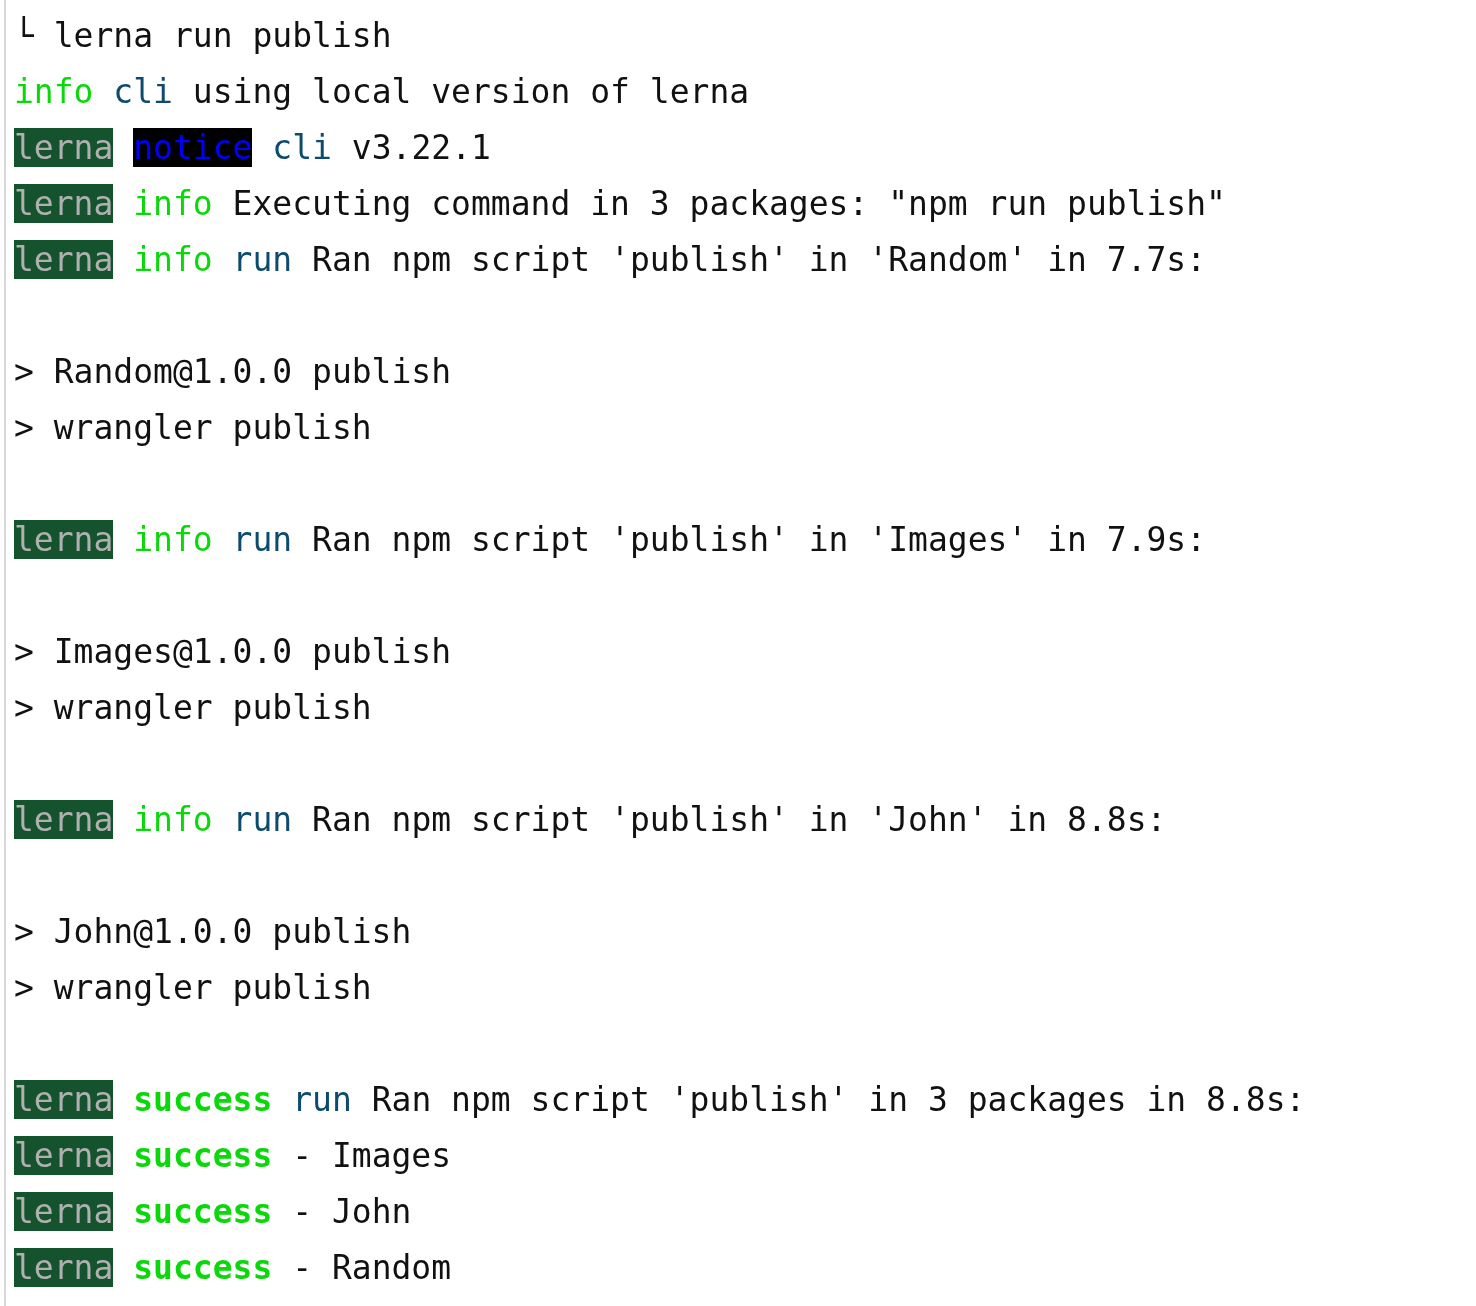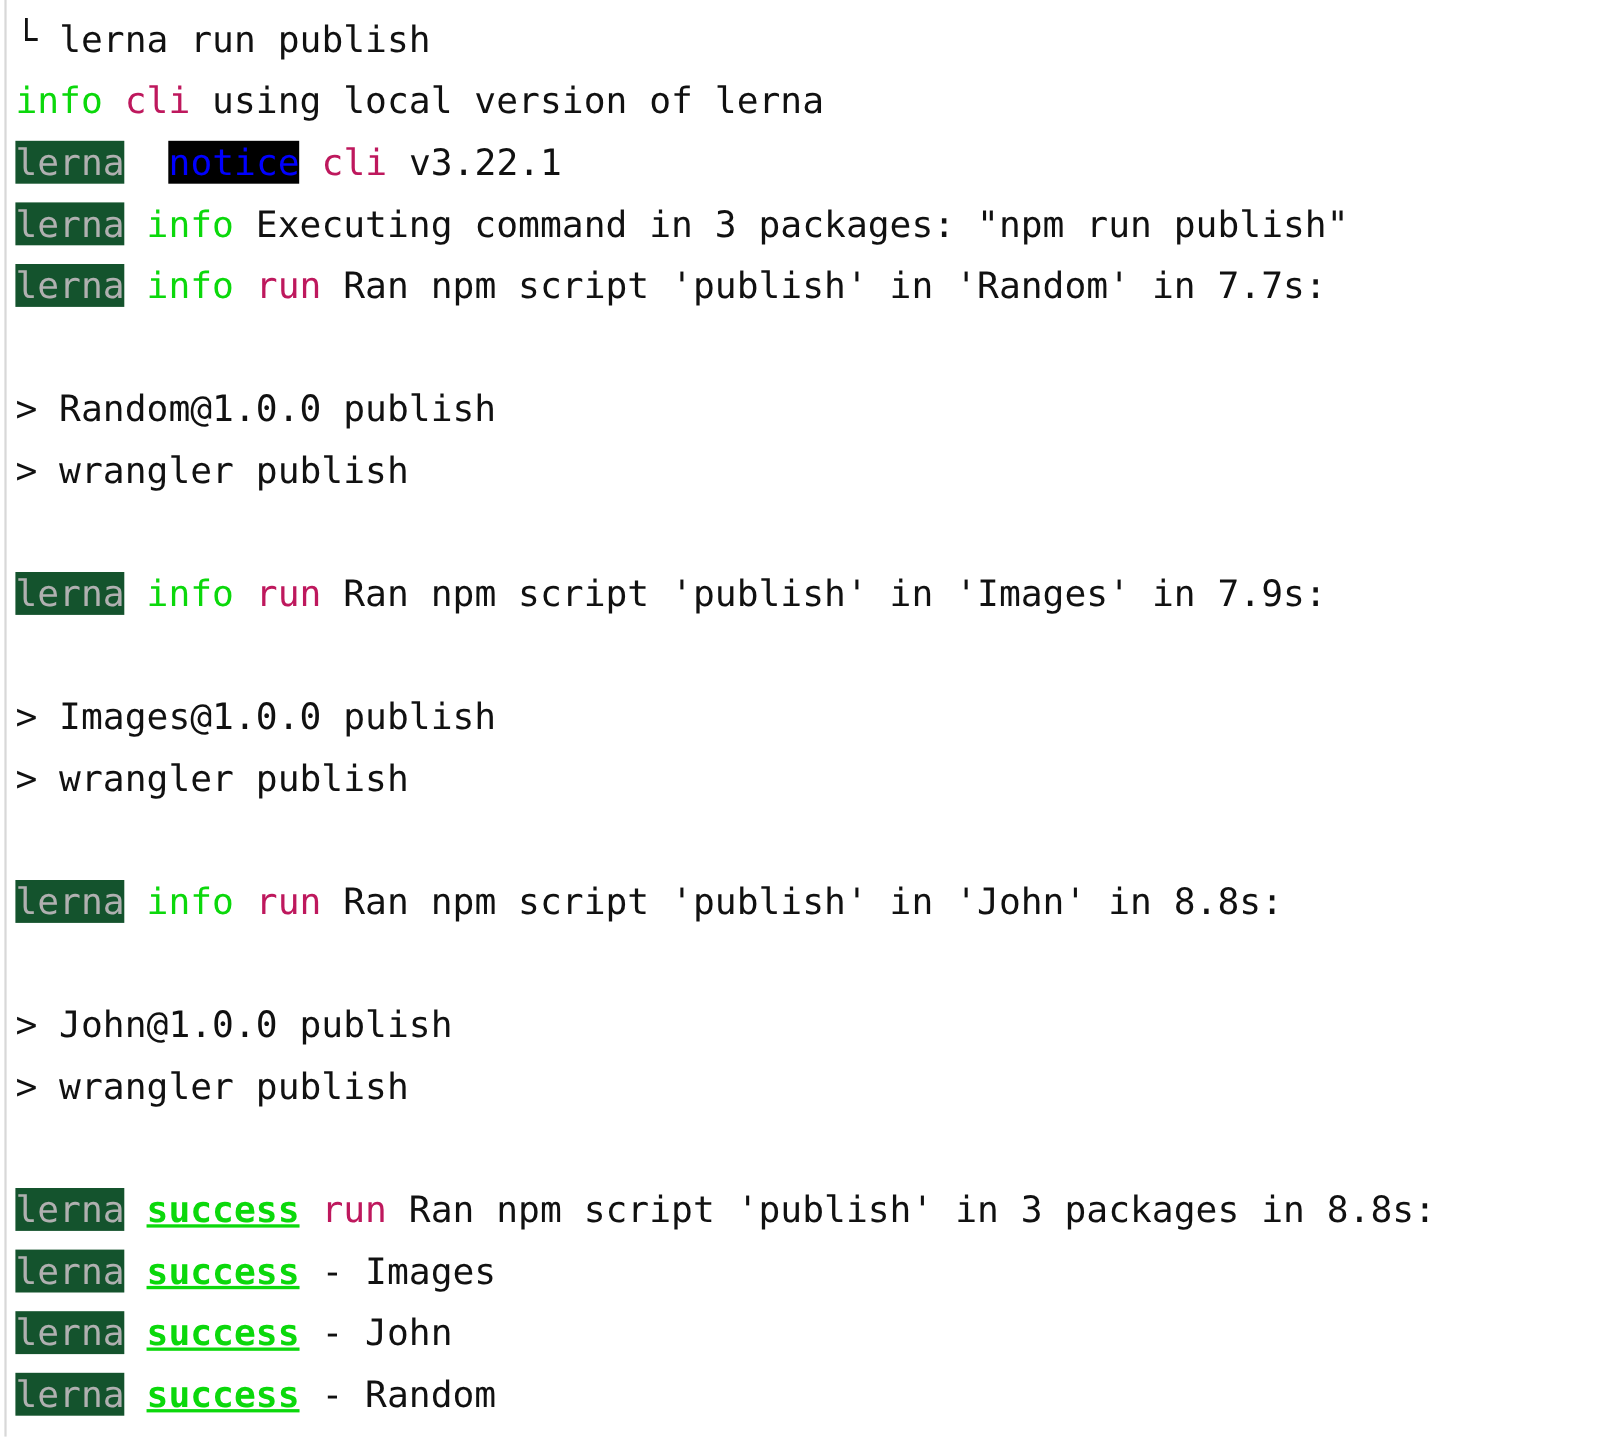--- a/index.html
+++ b/index.html
@@ -50,30 +50,30 @@
     height: 56px;
     white-space: pre;
     font-size: 33px;
     line-height: 56px;
   }
   .line.blank { color: transparent; }
 
   
   .tok-plain   { color: #111111; }
   .tok-green   { color: #0bd80b; text-align: center; }
-  .tok-green-b { color: #0bd80b; font-weight: bold; text-decoration: underline; }
-  .tok-magenta { color: #be185d; }
+  .tok-green-b { color: #0bd80b; font-weight: bold; }
+  .tok-magenta { color: #0c4a6e; }
 
   
   .badge {
     background: #000000;
     padding: 0;
   }
   .badge-lerna  { color: #b0b0b0; background: #14532d; }
-  .badge-notice { color: #0000ff; background: #000000; font-weight: normal; margin-left: 20px; }
+  .badge-notice { color: #0000ff; background: #000000; font-weight: normal; }
 </style>
 </head>
 <body>
 
 <div id="terminal">
   <div id="left-rule"></div>
   <div id="output"><div class="line"><span class="tok-plain">└ </span><span class="tok-plain">lerna run publish</span></div><div class="line"><span class="tok-green">info</span><span class="tok-plain"> </span><span class="tok-magenta">cli</span><span class="tok-plain"> using local version of lerna</span></div><div class="line"><span class="badge badge-lerna">lerna</span><span class="tok-plain"> </span><span class="badge badge-notice">notice</span><span class="tok-plain"> </span><span class="tok-magenta">cli</span><span class="tok-plain"> v3.22.1</span></div><div class="line"><span class="badge badge-lerna">lerna</span><span class="tok-plain"> </span><span class="tok-green">info</span><span class="tok-plain"> Executing command in 3 packages: "npm run publish"</span></div><div class="line"><span class="badge badge-lerna">lerna</span><span class="tok-plain"> </span><span class="tok-green">info</span><span class="tok-plain"> </span><span class="tok-magenta">run</span><span class="tok-plain"> Ran npm script 'publish' in 'Random' in 7.7s:</span></div><div class="line blank"><span class="tok-plain"> </span></div><div class="line"><span class="tok-plain">&gt; Random@1.0.0 publish</span></div><div class="line"><span class="tok-plain">&gt; wrangler publish</span></div><div class="line blank"><span class="tok-plain"> </span></div><div class="line"><span class="badge badge-lerna">lerna</span><span class="tok-plain"> </span><span class="tok-green">info</span><span class="tok-plain"> </span><span class="tok-magenta">run</span><span class="tok-plain"> Ran npm script 'publish' in 'Images' in 7.9s:</span></div><div class="line blank"><span class="tok-plain"> </span></div><div class="line"><span class="tok-plain">&gt; Images@1.0.0 publish</span></div><div class="line"><span class="tok-plain">&gt; wrangler publish</span></div><div class="line blank"><span class="tok-plain"> </span></div><div class="line"><span class="badge badge-lerna">lerna</span><span class="tok-plain"> </span><span class="tok-green">info</span><span class="tok-plain"> </span><span class="tok-magenta">run</span><span class="tok-plain"> Ran npm script 'publish' in 'John' in 8.8s:</span></div><div class="line blank"><span class="tok-plain"> </span></div><div class="line"><span class="tok-plain">&gt; John@1.0.0 publish</span></div><div class="line"><span class="tok-plain">&gt; wrangler publish</span></div><div class="line blank"><span class="tok-plain"> </span></div><div class="line"><span class="badge badge-lerna">lerna</span><span class="tok-plain"> </span><span class="tok-green-b">success</span><span class="tok-plain"> </span><span class="tok-magenta">run</span><span class="tok-plain"> Ran npm script 'publish' in 3 packages in 8.8s:</span></div><div class="line"><span class="badge badge-lerna">lerna</span><span class="tok-plain"> </span><span class="tok-green-b">success</span><span class="tok-plain"> - Images</span></div><div class="line"><span class="badge badge-lerna">lerna</span><span class="tok-plain"> </span><span class="tok-green-b">success</span><span class="tok-plain"> - John</span></div><div class="line"><span class="badge badge-lerna">lerna</span><span class="tok-plain"> </span><span class="tok-green-b">success</span><span class="tok-plain"> - Random</span></div></div>
 </div>
 
 </body></html>

